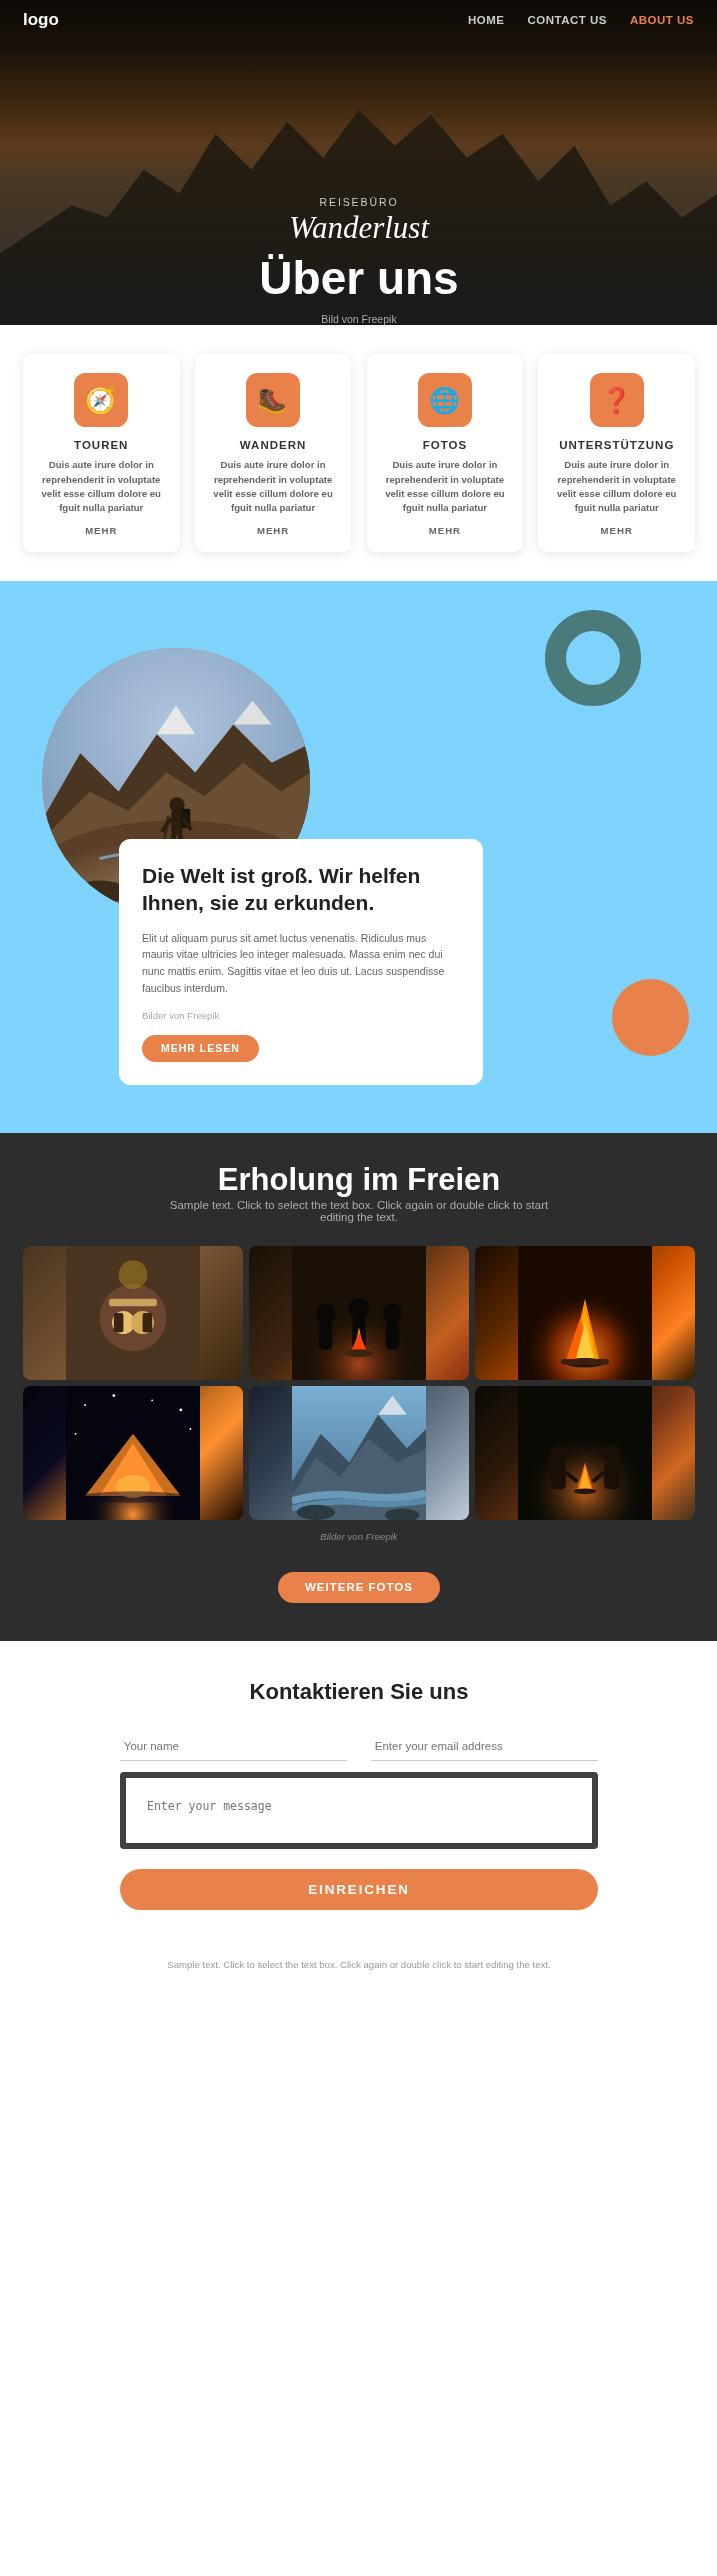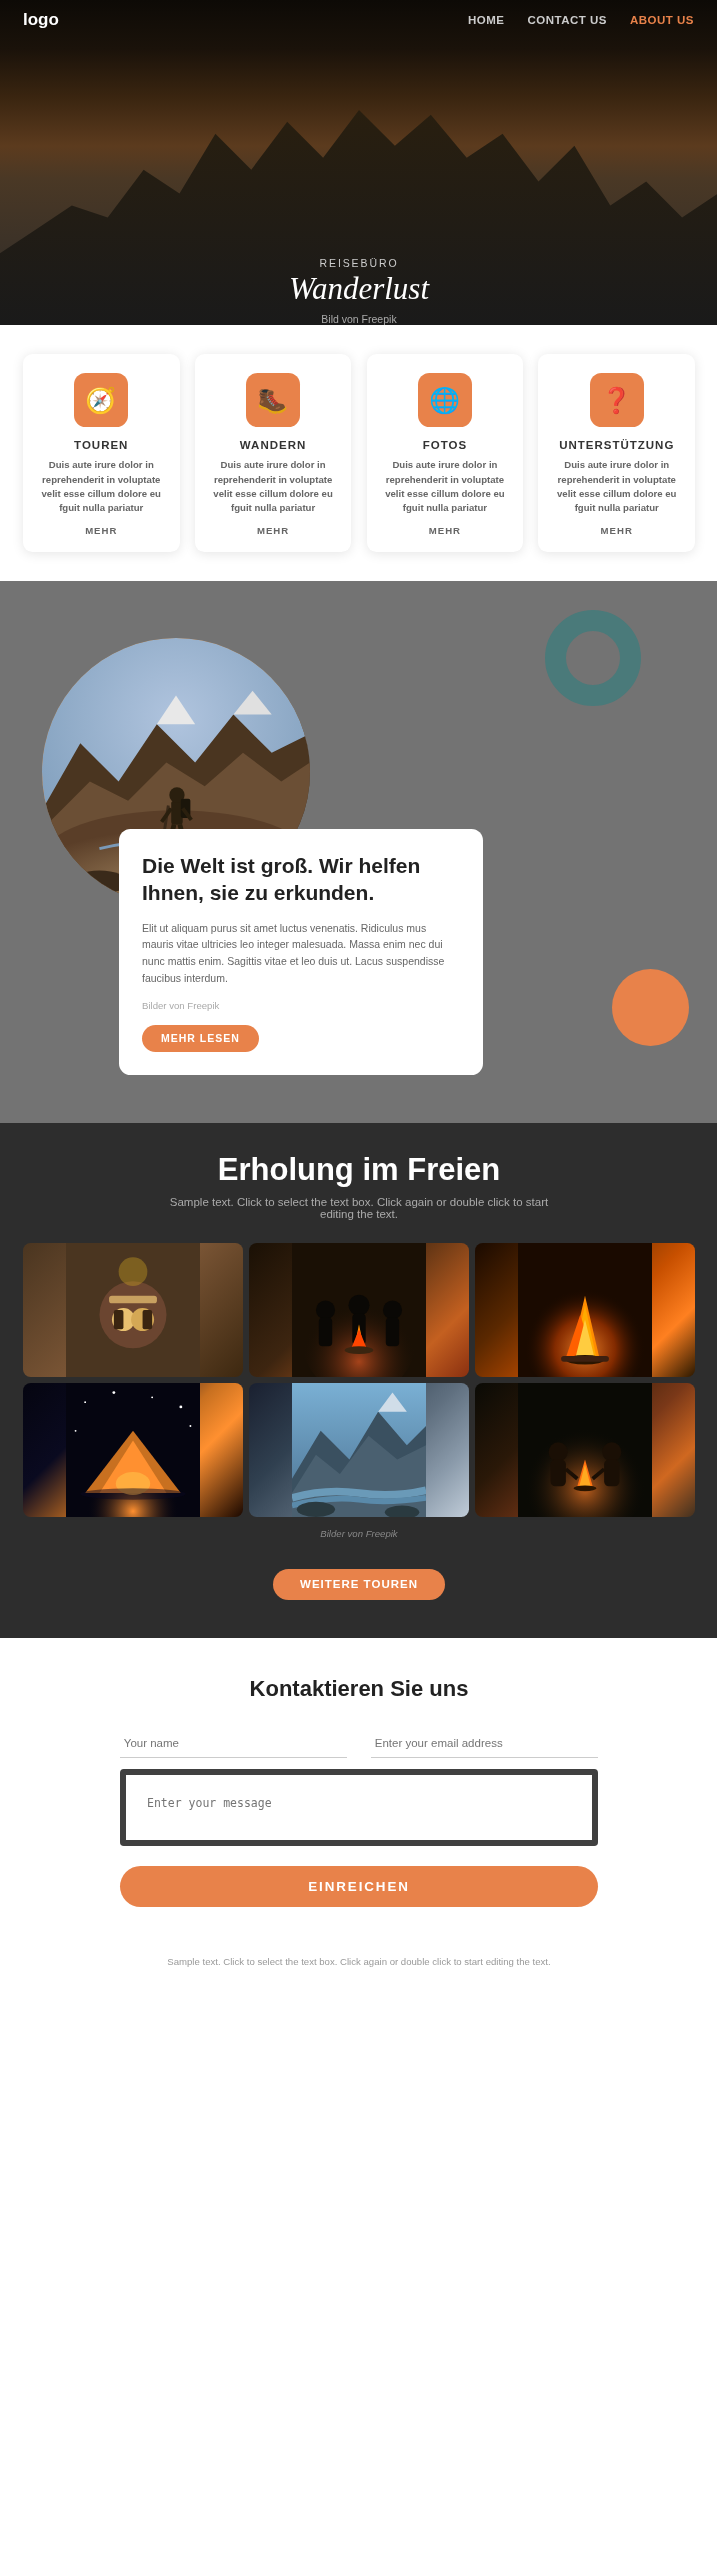--- a/index.html
+++ b/index.html
@@ -134,22 +134,22 @@
     }
     .card-more {
       font-size: 9.6px;
       color: #666;
       font-weight: bold;
       letter-spacing: 1px;
     }
 
     
     .dark-section {
-      background: #737373;
-      padding: 38px 23px 48px;
+      background: #7dd3fc;
+      padding: 48px 23px 48px;
       position: relative;
       overflow: hidden;
       min-height: 478px;
     }
     .circle-teal {
       position: absolute;
       top: 29px; right: 77px;
       width: 96px; height: 96px;
       border-radius: 50%;
       border: 21px solid #4a7a7a;
@@ -222,21 +222,21 @@
     
     .gallery-section {
       background: #2d2d2d;
       padding: 29px 23px;
       text-align: center;
     }
     .gallery-title {
       font-size: 31px;
       font-weight: bold;
       color: #fff;
-      margin-bottom: 8px;
+      margin-bottom: 1px;
     }
     .gallery-subtitle {
       font-size: 11.5px;
       color: #aaa;
       margin-bottom: 23px;
       max-width: 383px;
       margin-left: auto;
       margin-right: auto;
     }
     .gallery-grid-top, .gallery-grid-bottom {
@@ -360,20 +360,21 @@
     <a href="#" class="nav-link active">ABOUT US</a>
   </div>
 </nav>
 
 <section class="hero">
   <div class="hero-mountain"></div>
   <div class="mountain-shape"></div>
   <div class="hero-content">
     <div class="hero-subtitle">REISEBÜRO</div>
     <div class="hero-brand">Wanderlust</div>
+    <div class="hero-title">Über uns</div>
     <div class="hero-credit">Bild von Freepik</div>
   </div>
 </section>
 
 <section class="cards-section">
   <div class="cards-grid">
 
     <div class="card">
       <div class="card-icon-wrap">
         <span class="card-icon">🧭</span>
@@ -619,21 +620,21 @@
           <line x1="90" y1="90" x2="78" y2="100" stroke="#1a0f05" stroke-width="4"></line>
         </svg>
       </div>
     </div>
   </div>
 
   <div class="gallery-credit">
     <span>Bilder von Freepik</span>
   </div>
   <br>
-  <button class="btn-more-photos">WEITERE TOUREN</button>
+  <button class="btn-more-photos">WEITERE FOTOS</button>
 </section>
 
 <section class="contact-section">
   <h2 class="contact-title">Kontaktieren Sie uns</h2>
   <div class="contact-form">
     <div class="form-row">
       <input class="form-input" type="text" placeholder="Your name" style="">
       <input class="form-input" type="email" placeholder="Enter your email address" style="">
     </div>
     <textarea class="form-textarea" placeholder="Enter your message" style=""></textarea>

